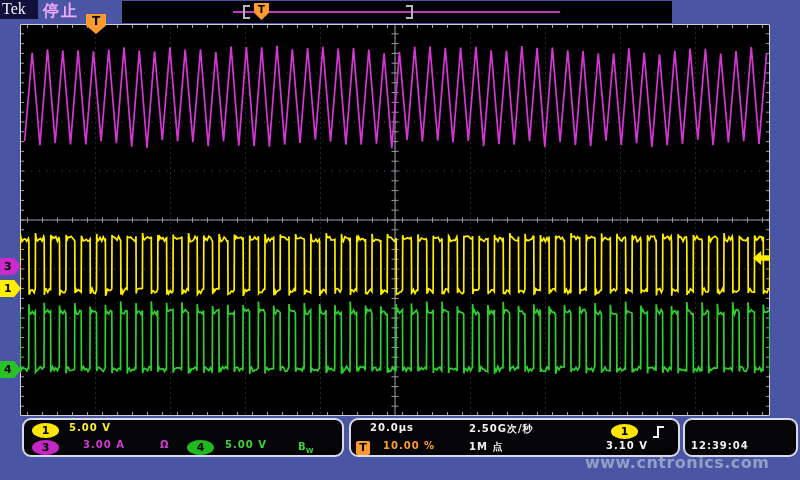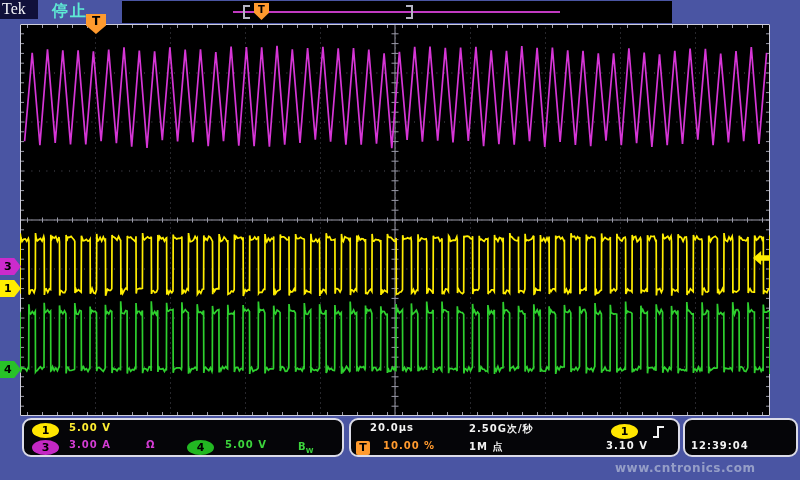--- a/index.html
+++ b/index.html
@@ -2,21 +2,21 @@
 <html><head>
 <meta charset="utf-8">
 <style>
   html,body{margin:0;padding:0;background:#222;}
   .screen{position:relative;width:800px;height:480px;background:#4a55a3;overflow:hidden;
           font-family:"DejaVu Sans","Liberation Sans",sans-serif;font-weight:bold;}
   
   .tek-logo{position:absolute;left:0;top:0;width:36px;height:19px;background:#10103a;
             color:#f4f4f8;font-family:"Liberation Serif","DejaVu Serif",serif;
             font-size:16px;font-weight:normal;line-height:18px;padding-left:2px;}
-  .acq-status{position:absolute;left:52px;top:1px;color:#5eead4;font-size:16px;letter-spacing:2px;}
+  .acq-status{position:absolute;left:43px;top:1px;color:#f0abfc;font-size:16px;letter-spacing:2px;}
   .record-bar{position:absolute;left:122px;top:1px;width:550px;height:22px;background:#000;}
   .rec-line{position:absolute;left:111px;top:10px;width:327px;height:2px;background:#c23ac2;}
   .bracket{position:absolute;top:4px;width:7px;height:14px;box-sizing:border-box;border:2px solid #b4b4c2;}
   .bracket.l{left:121px;border-right:none;}
   .bracket.r{left:284px;border-left:none;}
   .rec-trig{position:absolute;left:132px;top:2px;width:15px;height:17px;background:#ff9a2e;
             clip-path:polygon(0 0,100% 0,100% 58%,50% 100%,0 58%);
             color:#000;font-size:10px;text-align:center;line-height:13px;}
   
   .plot{position:absolute;left:20px;top:24px;width:750px;height:392px;background:#000;}
@@ -35,29 +35,29 @@
   .sbox{position:absolute;background:#050508;border:2px solid #dcdce8;border-radius:9px;box-sizing:border-box;}
   .box-ch{left:22px;top:418px;width:322px;height:39px;}
   .box-hz{left:349px;top:418px;width:331px;height:39px;}
   .box-dt{left:683px;top:418px;width:115px;height:39px;}
   .badge{position:absolute;width:27px;height:15px;border-radius:50%;color:#000;
          font-size:11px;text-align:center;line-height:15px;}
   .badge.y{background:#ffe600;}
   .badge.m{background:#c428c4;}
   .badge.g{background:#22b822;}
   .stxt{position:absolute;font-size:10px;letter-spacing:1px;white-space:pre;}
-  .yellow{color:#ffee33;} .magenta{color:#d43cd4;} .green{color:#3cd43c;}
+  .yellow{color:#ffee33;} .magenta{color:#d43cd4;margin-left:14px;} .green{color:#3cd43c;}
   .white{color:#f2f2f2;} .orange{color:#ff9a2e;}
   .bw{position:absolute;left:274px;top:21px;color:#3cd43c;font-size:10px;}
   .bw sub{font-size:7px;}
   .t-icon{position:absolute;left:5px;top:21px;width:14px;height:14px;background:#ff9a2e;border-radius:2px;
           color:#000;font-size:11px;text-align:center;line-height:14px;}
   .slope{position:absolute;left:301px;top:4px;}
-  .watermark{position:absolute;left:615px;top:453px;font-size:12px;letter-spacing:.5px;
-             color:rgba(200,206,224,.6);z-index:9;margin-top:8px;}
+  .watermark{position:absolute;left:585px;top:453px;font-size:16px;letter-spacing:.5px;
+             color:rgba(200,206,224,.6);z-index:9;}
 </style>
 </head>
 <body>
 
 <div class="screen">
 
   <div class="tek-logo">Tek</div>
   <div class="acq-status">停止</div>
   <div class="record-bar">
     <div class="rec-line"></div>

